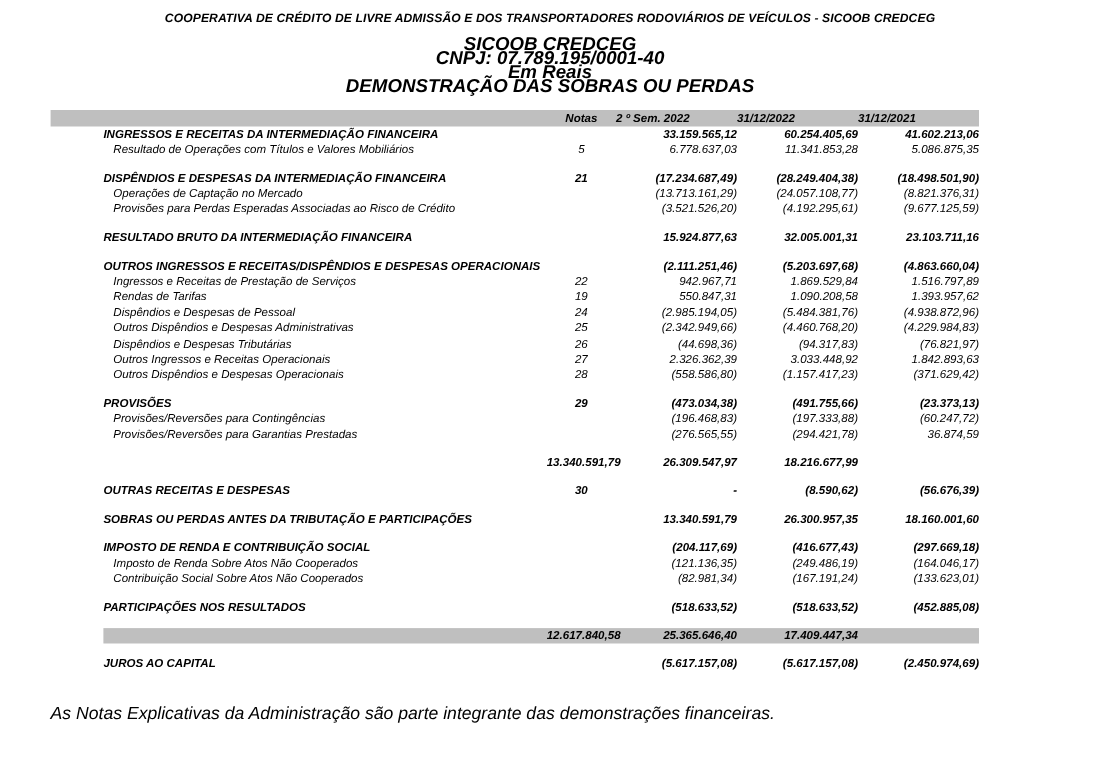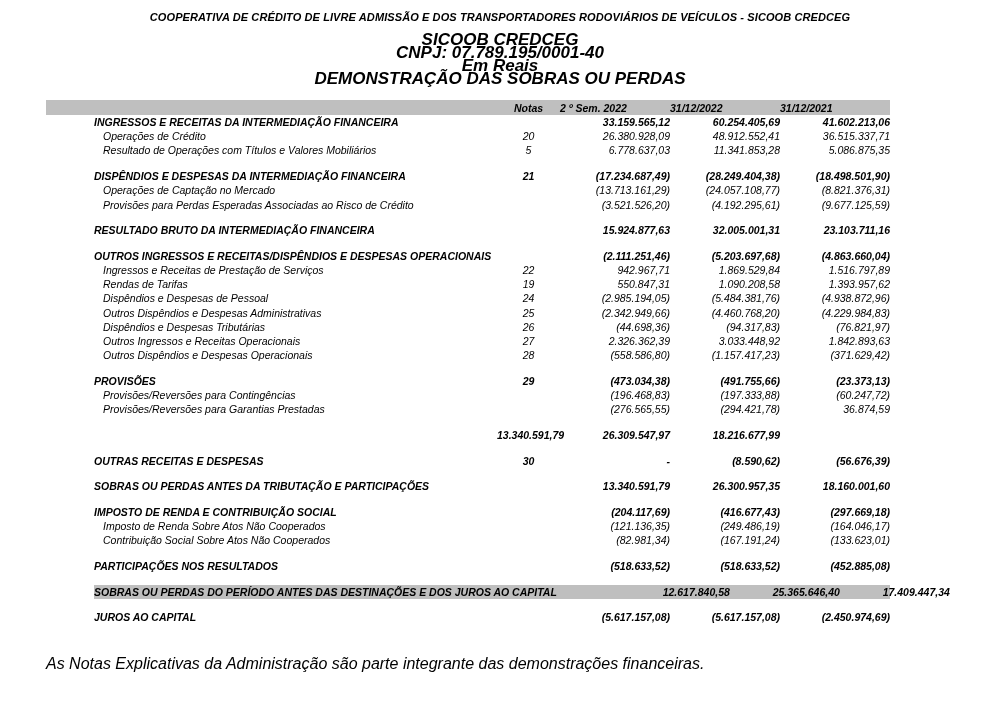--- a/index.html
+++ b/index.html
@@ -91,27 +91,20 @@
     </div>
     <div id="table-body">
         <div class="row section">
     <div class="label">INGRESSOS E RECEITAS DA INTERMEDIAÇÃO FINANCEIRA</div>
     <div class="nota"></div>
     <div class="num c1">33.159.565,12</div>
     <div class="num c2">60.254.405,69</div>
     <div class="num c3">41.602.213,06</div>
   </div>
         <div class="row item">
-    <div class="label">Operações de Crédito</div>
-    <div class="nota">20</div>
-    <div class="num c1">26.380.928,09</div>
-    <div class="num c2">48.912.552,41</div>
-    <div class="num c3">36.515.337,71</div>
-  </div>
-        <div class="row item">
     <div class="label">Resultado de Operações com Títulos e Valores Mobiliários</div>
     <div class="nota">5</div>
     <div class="num c1">6.778.637,03</div>
     <div class="num c2">11.341.853,28</div>
     <div class="num c3">5.086.875,35</div>
   </div>
         <div class="spacer"></div>
         <div class="row section">
     <div class="label">DISPÊNDIOS E DESPESAS DA INTERMEDIAÇÃO FINANCEIRA</div>
     <div class="nota">21</div>
@@ -268,21 +261,20 @@
         <div class="spacer"></div>
         <div class="row section">
     <div class="label">PARTICIPAÇÕES NOS RESULTADOS</div>
     <div class="nota"></div>
     <div class="num c1">(518.633,52)</div>
     <div class="num c2">(518.633,52)</div>
     <div class="num c3">(452.885,08)</div>
   </div>
         <div class="spacer"></div>
         <div class="row shaded">
-    <div class="label">SOBRAS OU PERDAS DO PERÍODO ANTES DAS DESTINAÇÕES E DOS JUROS AO CAPITAL</div>
     <div class="nota"></div>
     <div class="num c1">12.617.840,58</div>
     <div class="num c2">25.365.646,40</div>
     <div class="num c3">17.409.447,34</div>
   </div>
         <div class="spacer"></div>
         <div class="row section">
     <div class="label">JUROS AO CAPITAL</div>
     <div class="nota"></div>
     <div class="num c1">(5.617.157,08)</div>

